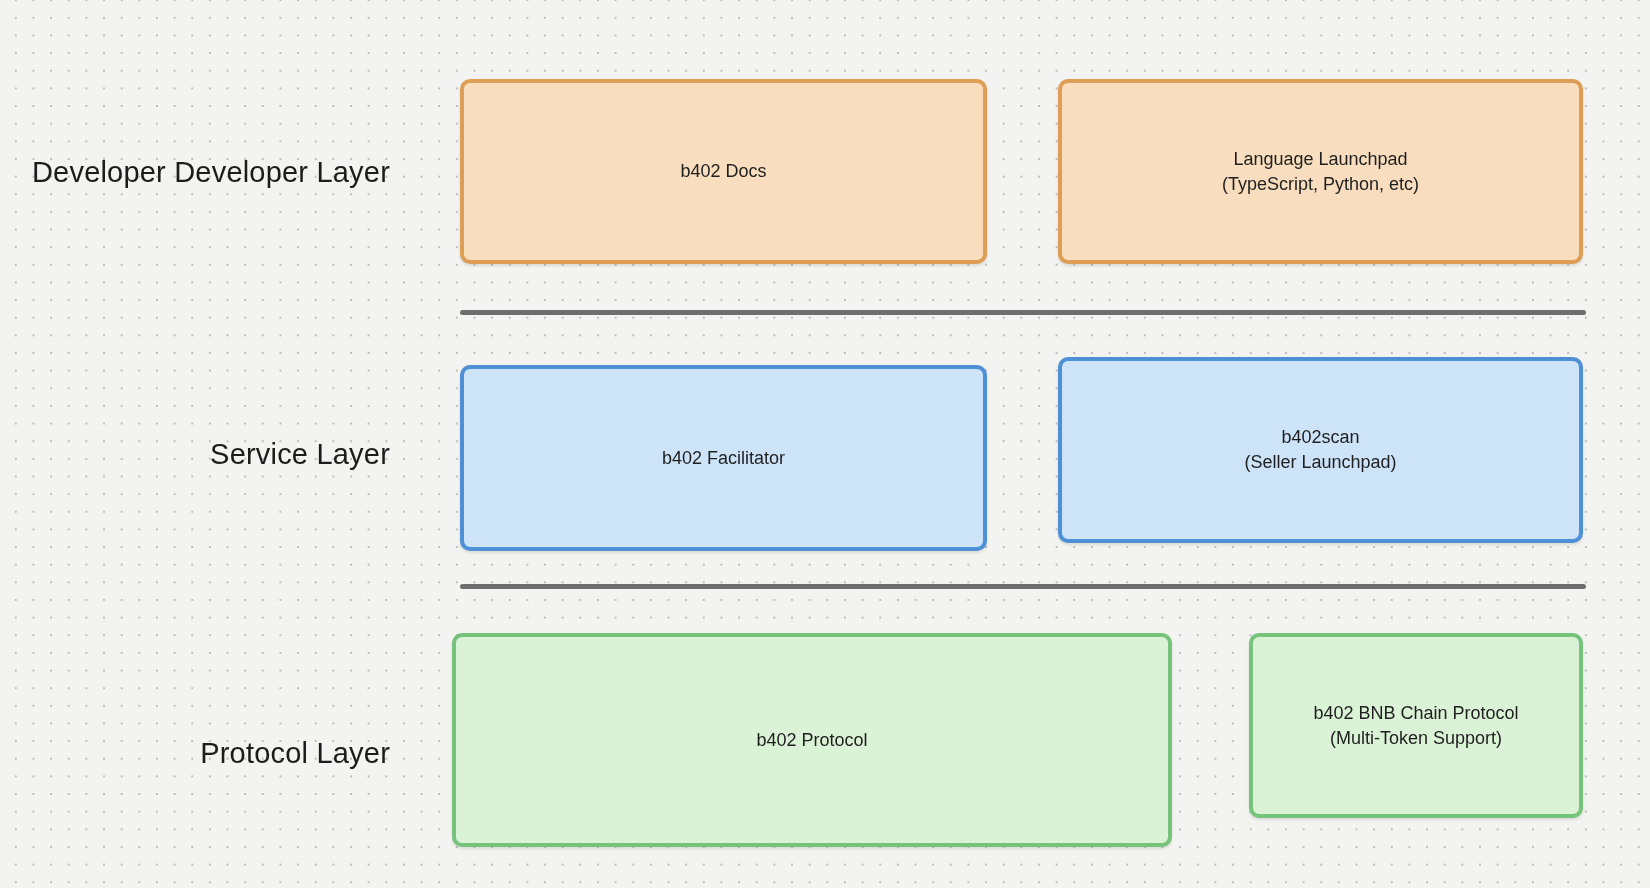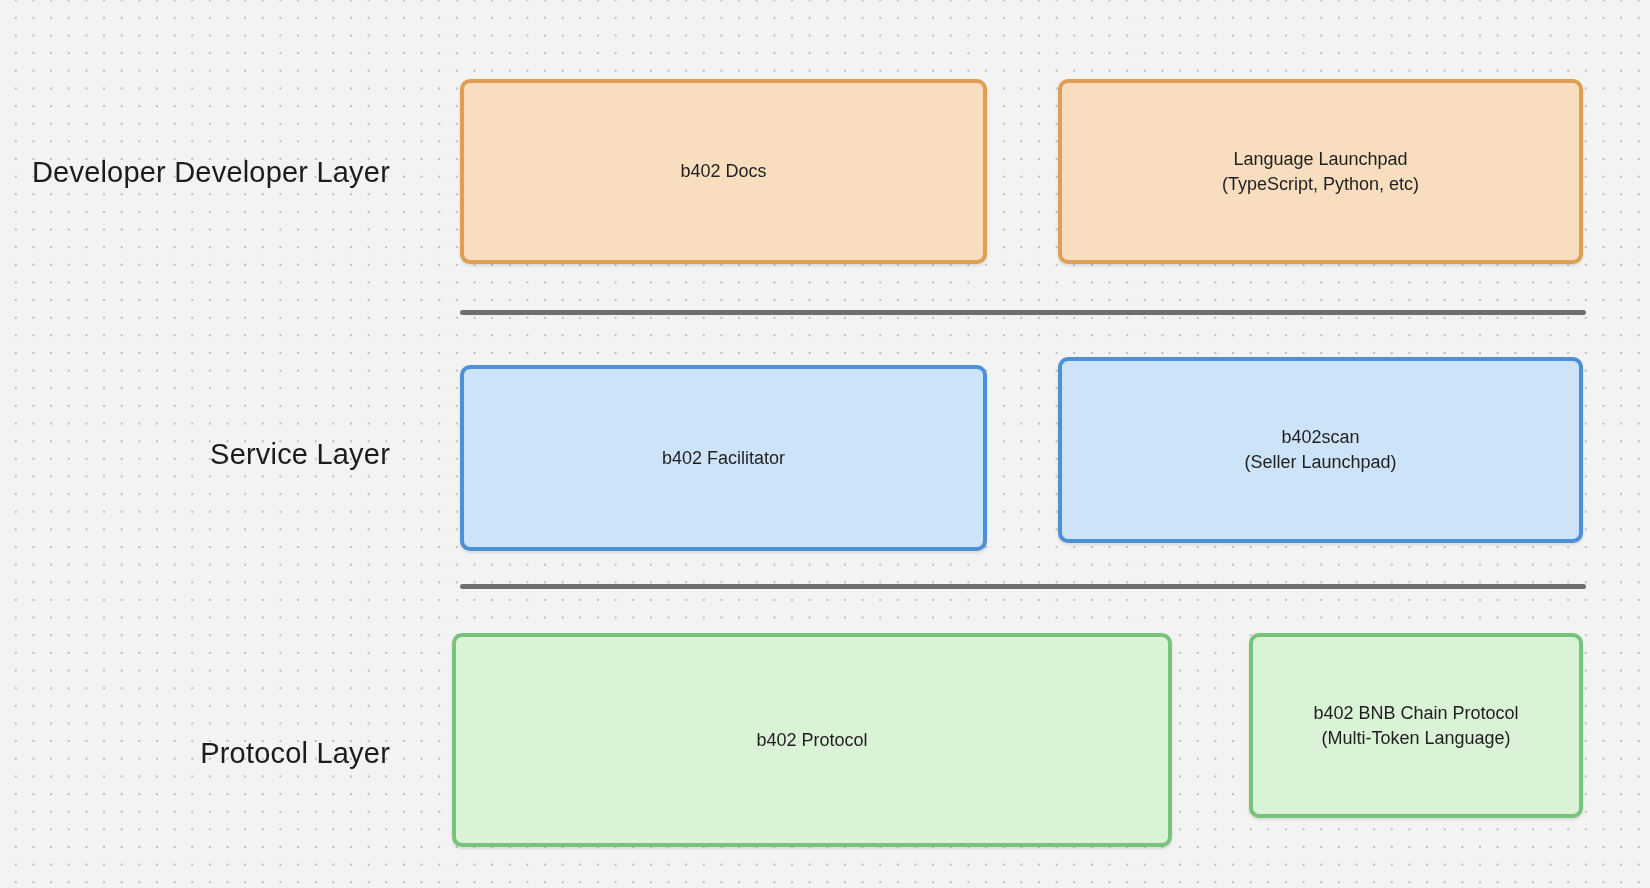--- a/index.html
+++ b/index.html
@@ -100,16 +100,16 @@
   <div class="divider divider-2"></div>
 
   <div class="layer-label label-r3">Protocol Layer</div>
 
   <div class="node green box-r3c1">
     <span>b402 Protocol</span>
   </div>
 
   <div class="node green box-r3c2">
     <span>b402 BNB Chain Protocol</span>
-    <span>(Multi-Token Language)</span>
+    <span>(Multi-Token Support)</span>
   </div>
 
 </div>
 
 </body></html>

